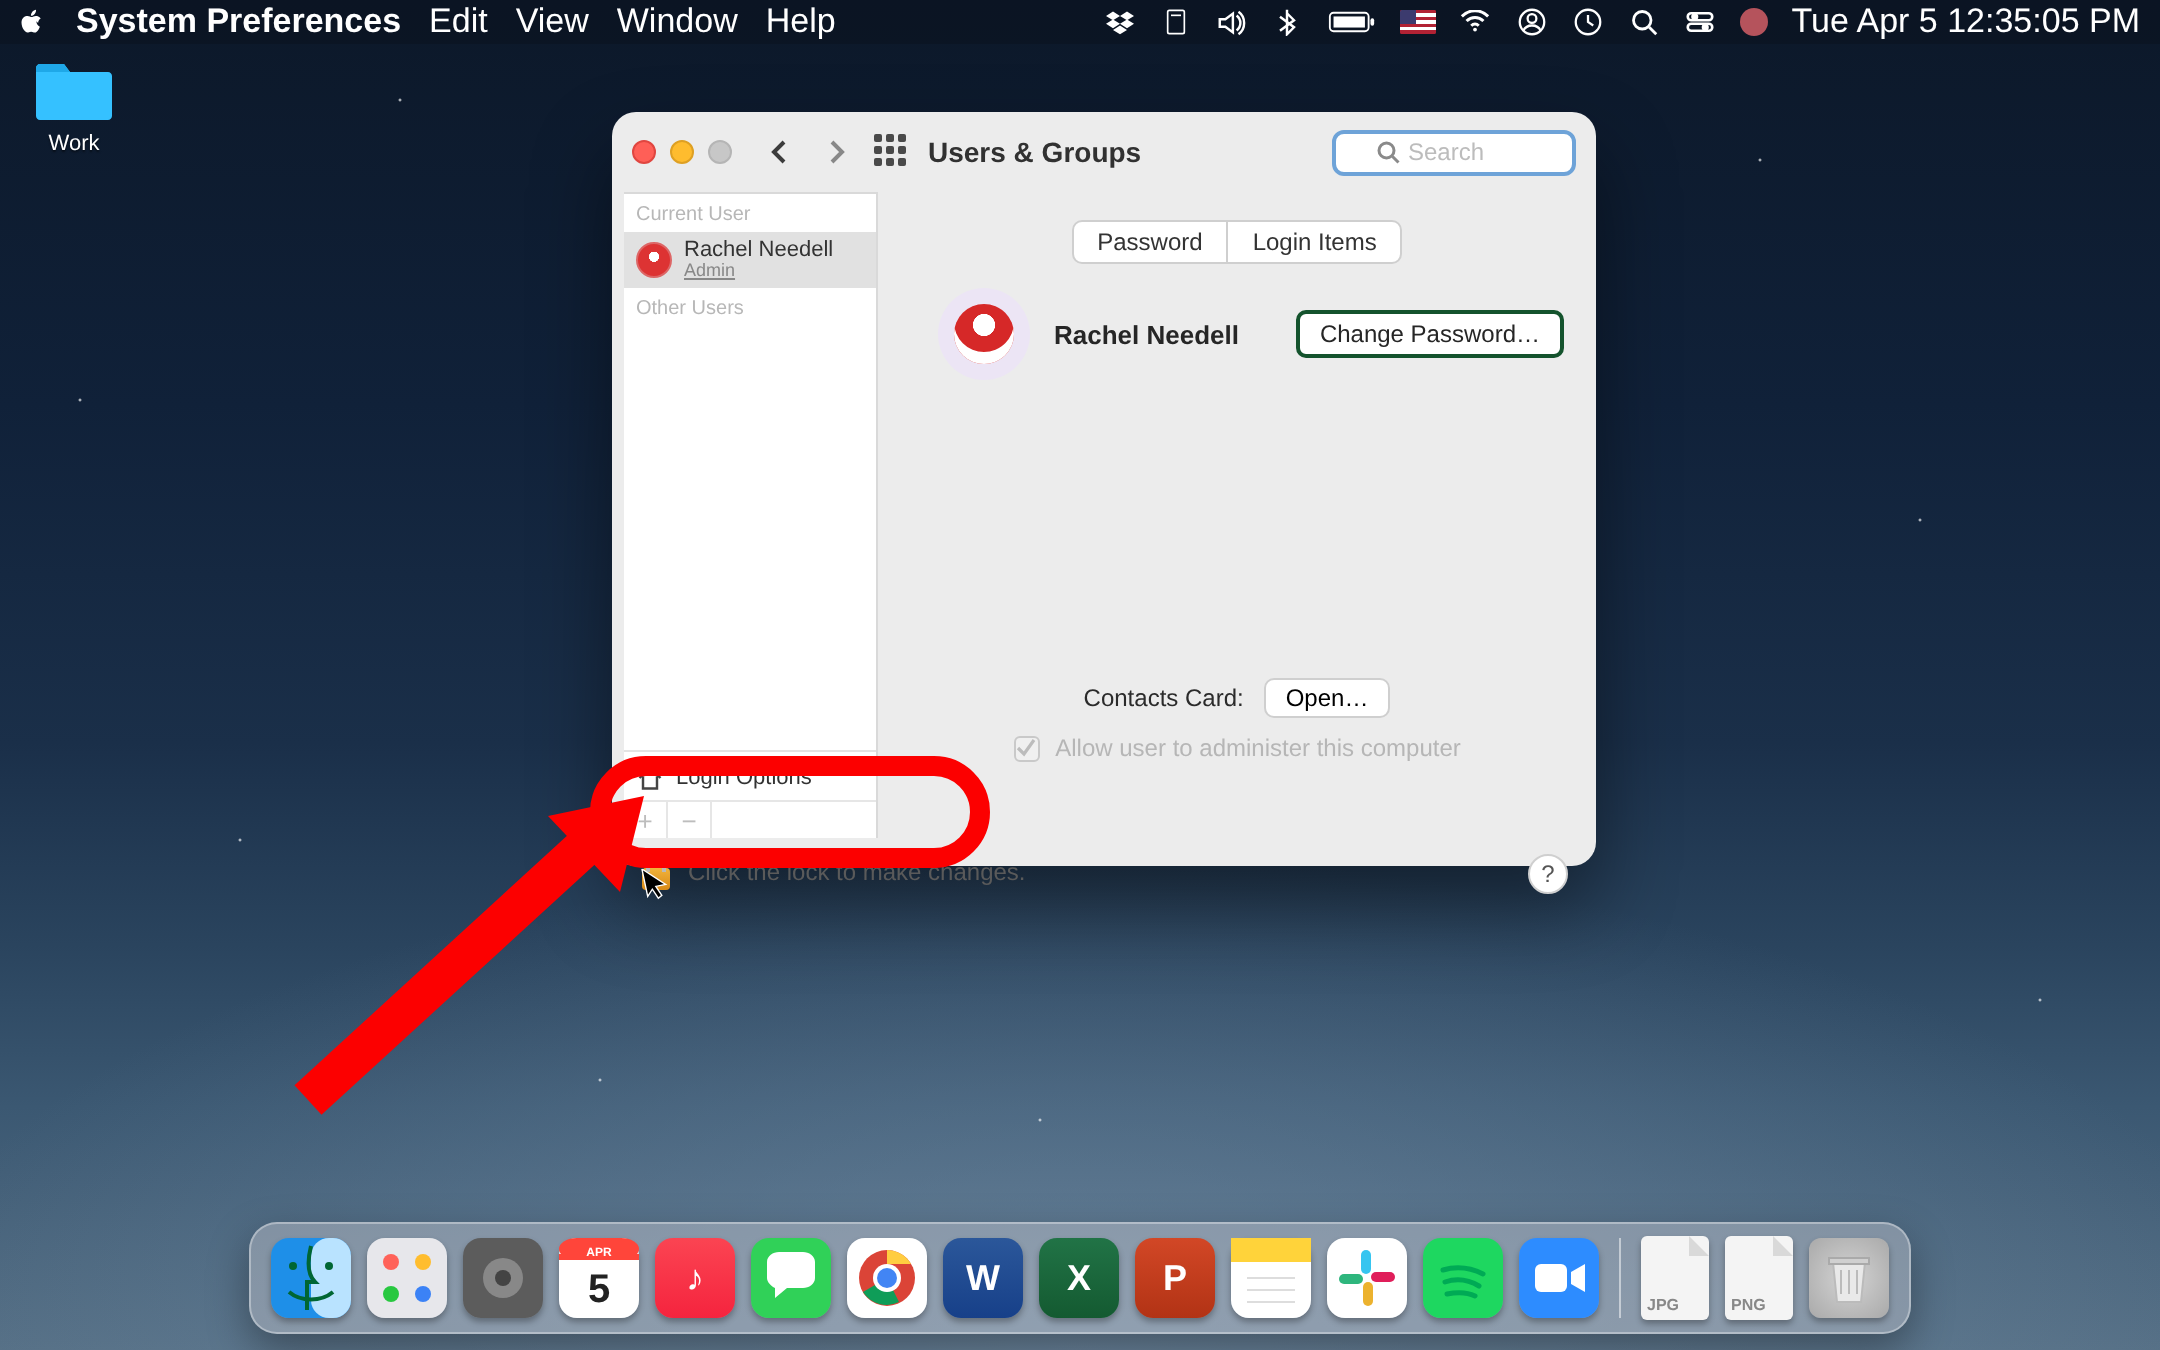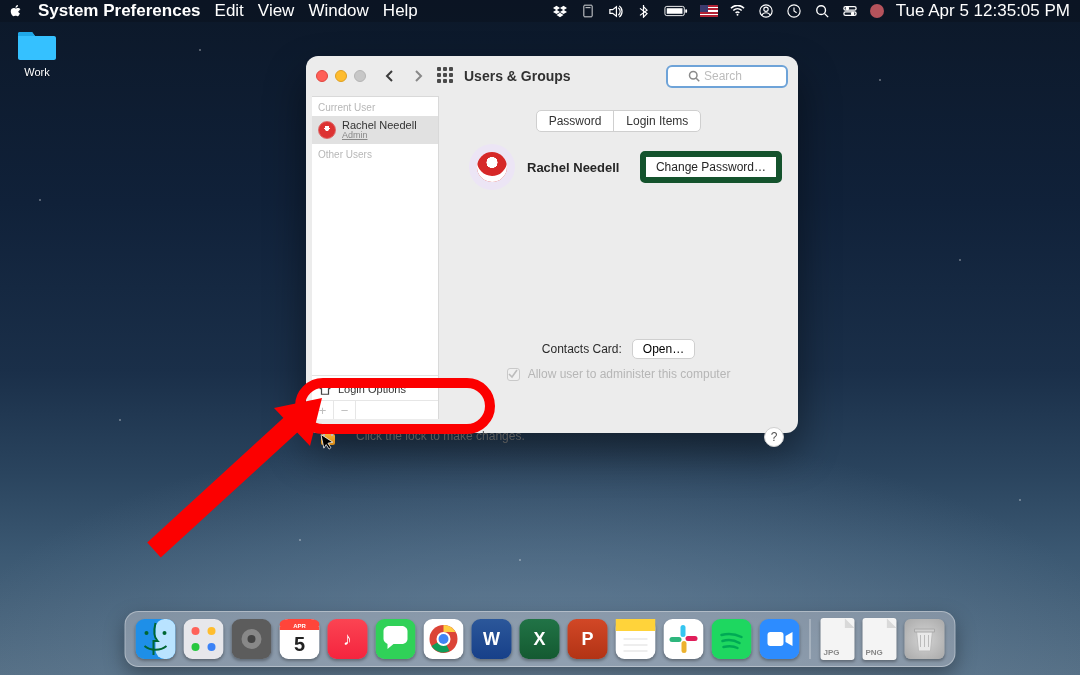--- a/index.html
+++ b/index.html
@@ -66,26 +66,26 @@
   .pm-bar{border-top:1px solid #e6e6e6;display:flex;}
   .pm{width:22px;height:18px;display:flex;align-items:center;justify-content:center;color:#bdbdbd;font-size:13px;border-right:1px solid #e6e6e6;}
   .content{flex:1;position:relative;padding:14px 16px 0;}
   .seg{display:flex;margin:0 auto 14px;width:fit-content;border:1px solid #cfcfcf;border-radius:5px;overflow:hidden;font-size:12px;background:#fff;}
   .seg .s{padding:3px 12px;color:#333;}
   .seg .s + .s{border-left:1px solid #cfcfcf;}
   .profile{display:flex;align-items:center;gap:12px;margin-left:14px;margin-top:-2px;}
   .big-av{width:46px;height:46px;border-radius:50%;background:#ece5f5;display:flex;align-items:center;justify-content:center;}
   .mush{width:30px;height:30px;border-radius:50%;background:radial-gradient(circle at 50% 35%, #fff 0 22%, #d62828 23% 100%);box-shadow:inset 0 -6px 0 #fff;}
   .pname{font-weight:600;font-size:13px;color:#262626;}
-  .chg-btn{margin-left:auto;border:6px solid #14532d;background:#fff;border-radius:5px;font-size:12px;padding:3px 10px;color:#262626;}
+  .chg-btn{margin-left:auto;border:2px solid #14532d;background:#fff;border-radius:5px;font-size:12px;padding:3px 10px;color:#262626;}
   .contacts-row{position:absolute;left:0;right:0;bottom:60px;display:flex;align-items:center;justify-content:center;gap:10px;font-size:12px;color:#2b2b2b;}
   .open-btn{border:1px solid #cfcfcf;background:#fff;border-radius:5px;font-size:12px;padding:2px 10px;}
   .admin-row{position:absolute;left:0;right:0;bottom:38px;display:flex;align-items:center;justify-content:center;gap:8px;color:#b6b6b6;font-size:12px;}
   .admin-row .cb{width:13px;height:13px;border:1px solid #c9c9c9;border-radius:3px;display:inline-flex;align-items:center;justify-content:center;background:#f0f0f0;}
-  .win-footer{height:34px;display:flex;align-items:center;padding:0 14px;gap:20px;font-size:12px;color:#5a5a5a;position:relative;}
+  .win-footer{height:34px;display:flex;align-items:center;padding:0 14px;gap:8px;font-size:12px;color:#5a5a5a;position:relative;}
   .help{position:absolute;right:14px;top:8px;width:20px;height:20px;border:1px solid #cfcfcf;border-radius:50%;display:flex;align-items:center;justify-content:center;background:#fff;font-size:12px;color:#555;}
   .lock-ic{width:16px;height:18px;display:flex;align-items:flex-end;justify-content:center;position:relative;}
   .lock-body{width:14px;height:11px;background:linear-gradient(#f1b33b,#d98a16);border-radius:2px;}
   .lock-arc{position:absolute;top:-1px;width:10px;height:10px;border:2px solid #b9b9b9;border-bottom:none;border-radius:6px 6px 0 0;}
   .cursor{position:absolute;left:16px;top:14px;font-size:14px;color:#000;transform:rotate(-12deg);}
   
   .anno-ellipse{position:absolute; pointer-events:none; border:10px solid #fc0000; border-radius:50px; }
   .anno-arrow{position:absolute; pointer-events:none;}
   
   .dock{position:absolute;left:50%;bottom:8px;transform:translateX(-50%);height:56px;padding:6px 10px;display:flex;align-items:center;gap:8px;background:rgba(200,200,208,.42);border:1px solid rgba(255,255,255,.35);border-radius:14px;box-shadow:0 8px 20px rgba(0,0,0,.35);} 

